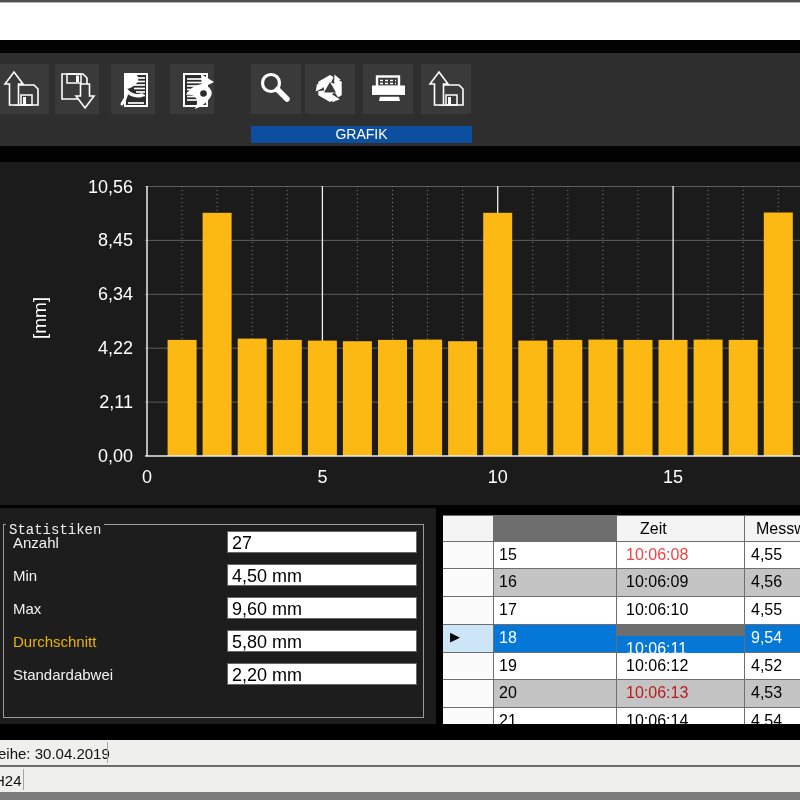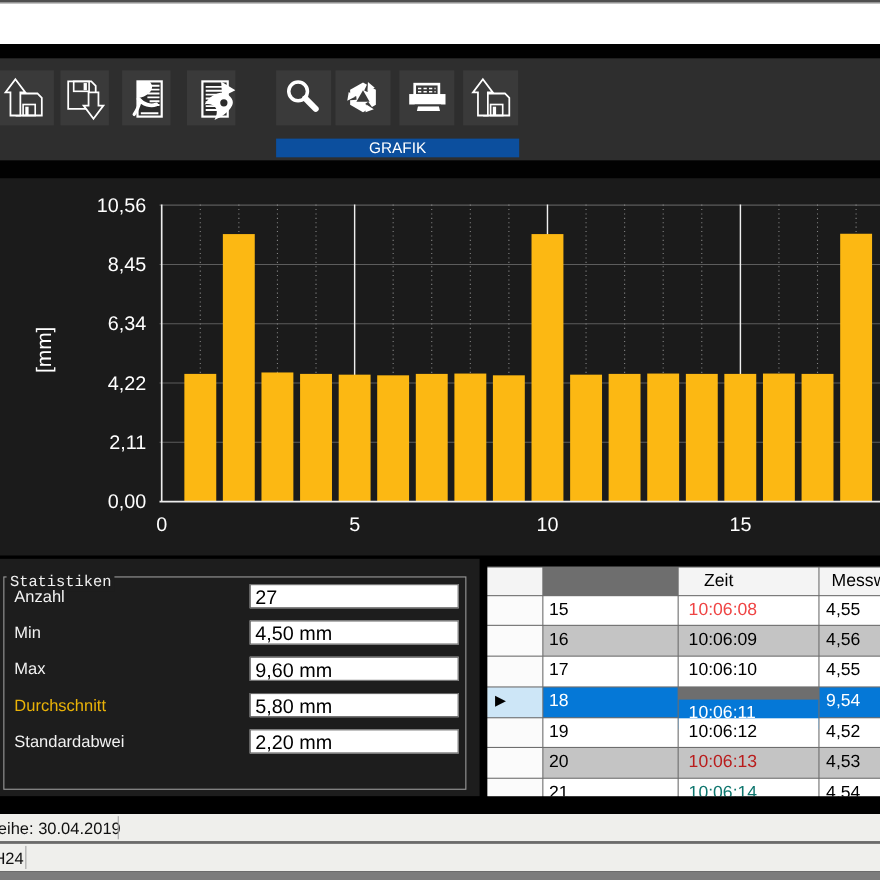--- a/index.html
+++ b/index.html
@@ -293,21 +293,21 @@
       <div style="position:absolute;left:174px;top:165.2px;width:127px;height:26.72px;background:#c4c4c4;color:#b91c1c;">
         <span style="position:absolute;left:9px;top:4px;">10:06:13</span>
       </div>
       <div style="position:absolute;left:302px;top:165.2px;width:55px;height:26.72px;background:#c4c4c4;color:#000;">
         <span style="position:absolute;left:6px;top:4px;">4,53</span>
       </div>
       <div style="position:absolute;left:0;top:192.9px;width:50px;height:26.72px;background:#fbfbfb;"></div>
       <div style="position:absolute;left:51px;top:192.9px;width:122px;height:26.72px;background:#ffffff;color:#000;">
         <span style="position:absolute;left:5px;top:4px;">21</span>
       </div>
-      <div style="position:absolute;left:174px;top:192.9px;width:127px;height:26.72px;background:#ffffff;color:#0f766e;">
+      <div style="position:absolute;left:174px;top:192.9px;width:127px;height:26.72px;background:#ffffff;color:#000000;">
         <span style="position:absolute;left:9px;top:4px;">10:06:14</span>
       </div>
       <div style="position:absolute;left:302px;top:192.9px;width:55px;height:26.72px;background:#ffffff;color:#000;">
         <span style="position:absolute;left:6px;top:4px;">4,54</span>
       </div>
     </div>
 </div>
 
 <div class="abs" style="left:0;top:724px;width:800px;height:16px;background:#000;"></div>
 

